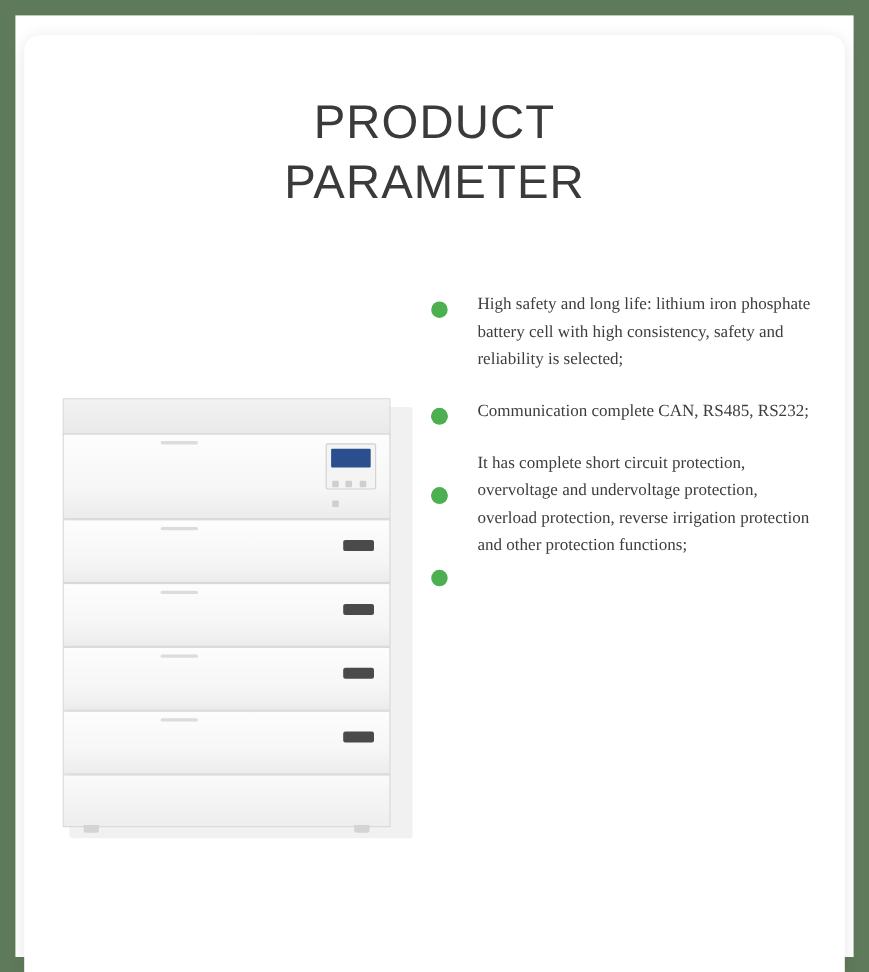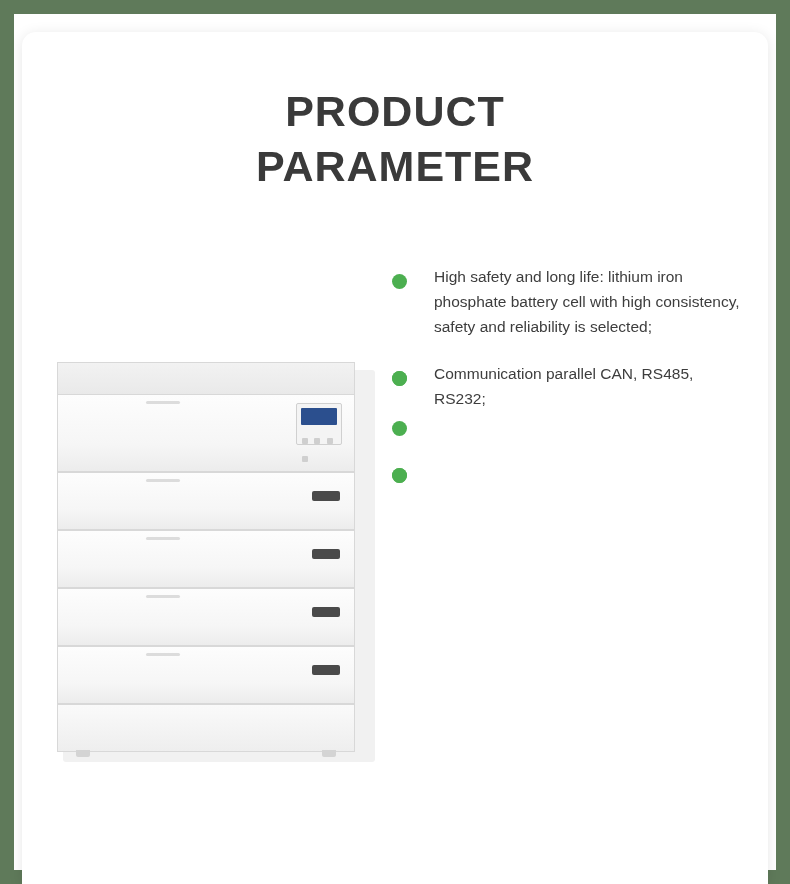--- a/index.html
+++ b/index.html
@@ -57,21 +57,21 @@
     overflow: hidden;
   }
   .title {
     position: absolute;
     left: 0;
     top: 52px;
     width: 746px;
     text-align: center;
     font-size: 43px;
     line-height: 55px;
-    font-weight: bold;
+    font-weight: normal;
     color: #3a3a3a;
     letter-spacing: 1px;
   }
   .title .line2 { display: block; }
 
   
   .product {
     position: absolute;
     left: 35px;
     top: 330px;
@@ -176,20 +176,21 @@
   .features {
     position: absolute;
     left: 370px;
     top: 232px;
     width: 350px;
   }
   .feature {
     position: relative;
     padding-left: 42px;
     margin-bottom: 22px;
+    font-family: Liberation Serif, serif;
   }
   .dot {
     position: absolute;
     left: 0;
     top: 10px;
     width: 15px;
     height: 15px;
     border-radius: 50%;
     background: #4caf50;
   }
@@ -258,27 +259,28 @@
     <div class="features">
       <div class="feature">
         <span class="dot"></span>
         <div class="feature-text">High safety and long life: lithium iron phosphate battery cell with high consistency, safety and reliability is selected;</div>
       </div>
       <div class="feature">
         <span class="dot"></span>
       </div>
       <div class="feature">
         <span class="dot"></span>
-        <div class="feature-text">Communication parallel CAN, RS485, RS232;</div>
+        <div class="feature-text">Communication complete CAN, RS485, RS232;</div>
       </div>
       <div class="feature">
         <span class="dot" style="top:35px;"></span>
       </div>
       <div class="feature">
         <span class="dot" style="top:35px;"></span>
+        <div class="feature-text">It has complete short circuit protection, overvoltage and undervoltage protection, overload protection, reverse irrigation protection and other protection functions;</div>
       </div>
       <div class="feature">
         <span class="dot" style="top:-12px;"></span>
       </div>
     </div>
 
   </div>
 </div>
 
 </body></html>

